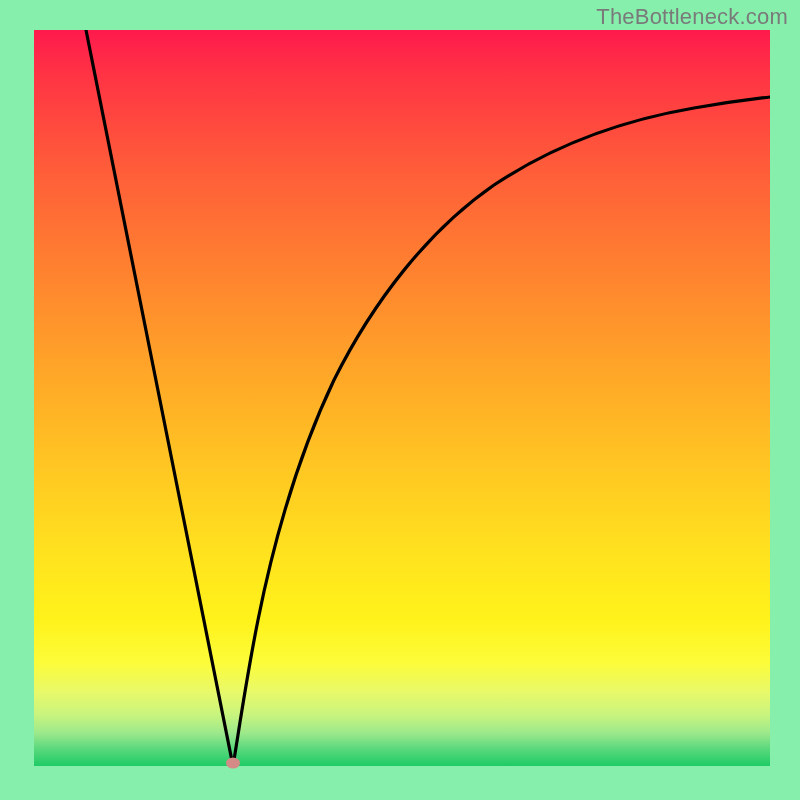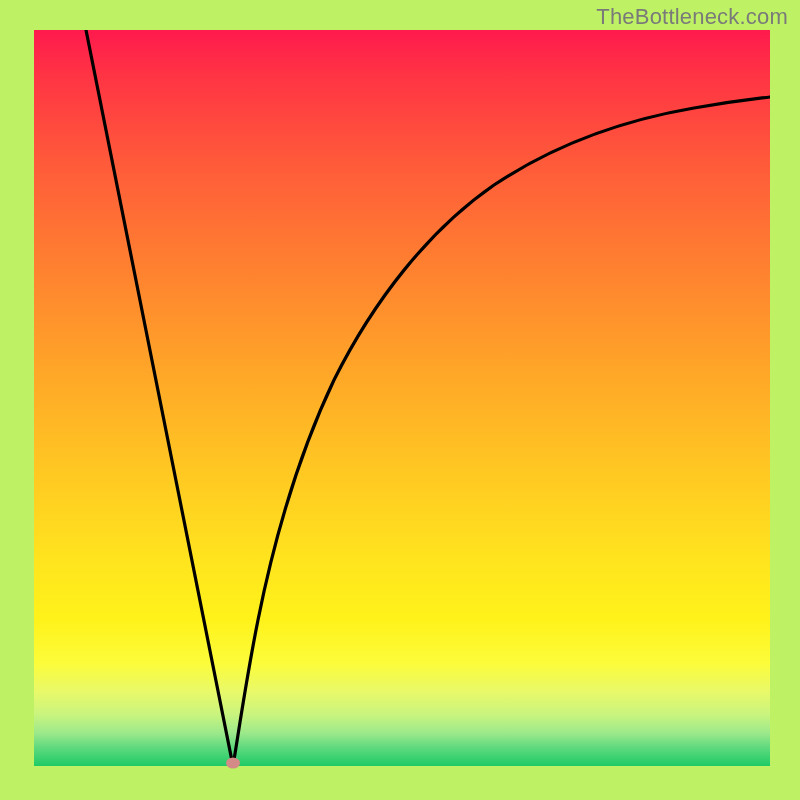--- a/index.html
+++ b/index.html
@@ -8,21 +8,21 @@
     width: 800px;
     height: 800px;
     background: #000;
     overflow: hidden;
     font-family: Arial, Helvetica, sans-serif;
   }
   .frame {
     position: relative;
     width: 800px;
     height: 800px;
-    background: #bef264;
+    background: #86efac;
   }
   .watermark {
     position: absolute;
     top: 4px;
     right: 12px;
     color: #7a7a7a;
     font-size: 22px;
     font-weight: 400;
     letter-spacing: 0.2px;
     z-index: 5;

